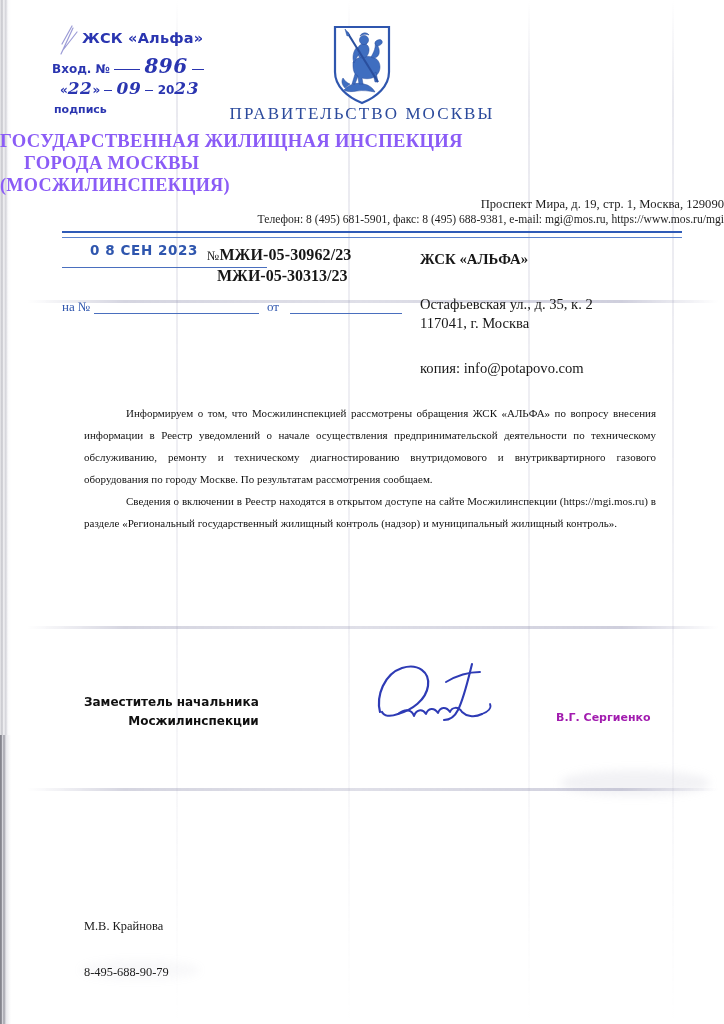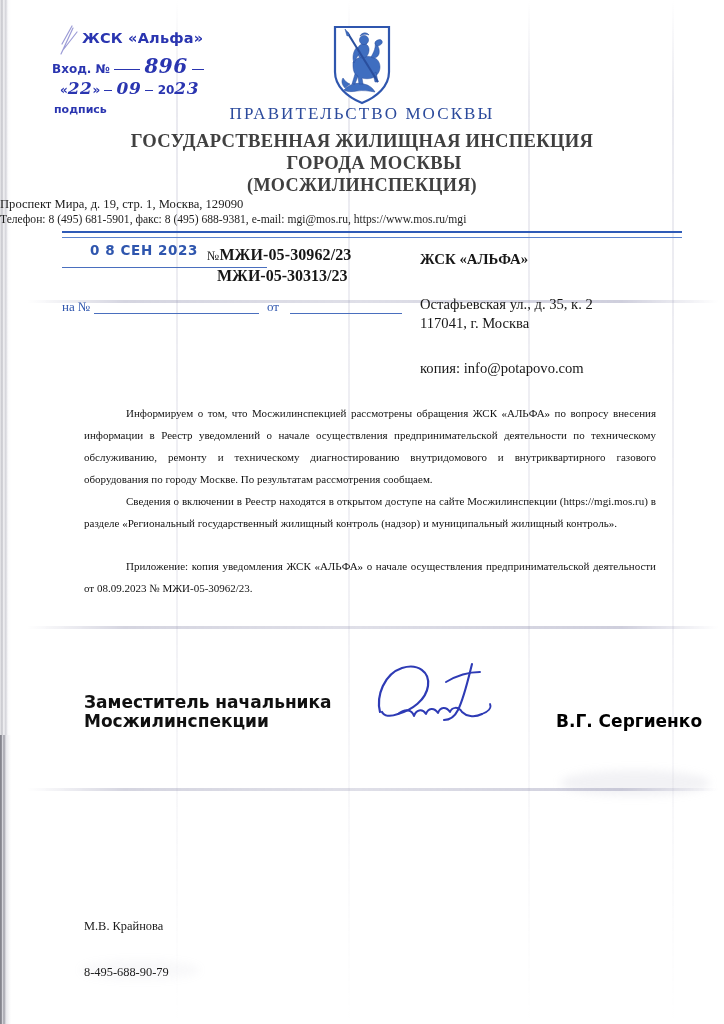--- a/index.html
+++ b/index.html
@@ -130,34 +130,33 @@
     left: 0; right: 0; top: 104px;
     text-align: center;
     color: #2b4a9c;
     font-family: "Liberation Serif", serif;
     font-size: 17px;
     letter-spacing: 2.1px;
   }
   .org-title {
     position: absolute;
     left: 0; right: 0; top: 130px;
-    text-align: center;
-    color: #404040;
+    color: #8b5cf6;
     font-family: "Liberation Serif", serif;
     font-weight: bold;
     font-size: 18.6px;
     line-height: 22px;
     letter-spacing: .3px;
   }
   .org-title .l2 { font-size: 18.6px; padding-left: 24px; }
   .org-title .l3 { font-size: 18.2px; }
   .addr-line {
     position: absolute;
     left: 0; right: 0; top: 196px;
-    text-align: left;
+    text-align: right;
     color: #1d1d1d;
     font-size: 12.6px;
     line-height: 16px;
   }
   .addr-line .second { font-size: 11.6px; }
 
   .rule-blue {
     position: absolute;
     left: 62px; right: 42px; top: 231px;
     height: 4px;
@@ -236,32 +235,33 @@
   }
   .body-text p { margin: 0; text-indent: 42px; }
   .body-text p.gap { margin-top: 20px; }
 
   
   .sig-title {
     position: absolute;
     left: 84px; top: 693px;
     font-family: "DejaVu Sans", "Liberation Sans", sans-serif;
     font-weight: bold;
-    font-size: 17px;
+    font-size: 12px;
     line-height: 19px;
     color: #101010;
     white-space: pre-line;
+    text-align: right;
   }
   .sig-name {
     position: absolute;
     left: 556px; top: 711px;
     font-family: "DejaVu Sans", "Liberation Sans", sans-serif;
     font-weight: bold;
-    font-size: 17px;
-    color: #000000;
+    font-size: 11px;
+    color: #a21caf;
     white-space: nowrap;
   }
   .signature {
     position: absolute;
     left: 372px; top: 660px;
     width: 160px; height: 80px;
   }
 
   
   .executor {
@@ -371,21 +371,20 @@
   <div class="addressee">
     <div class="nm">ЖСК «АЛЬФА»</div>
     <div class="street">Остафьевская ул., д. 35, к. 2</div>
     <div>117041, г. Москва</div>
     <div class="copy">копия: info@potapovo.com</div>
   </div>
 
   <div class="body-text">
     <p>Информируем о том, что Мосжилинспекцией рассмотрены обращения ЖСК «АЛЬФА» по вопросу внесения информации в Реестр уведомлений о начале осуществления предпринимательской деятельности по техническому обслуживанию, ремонту и техническому диагностированию внутридомового и внутриквартирного газового оборудования по городу Москве. По результатам рассмотрения сообщаем.</p>
     <p>Сведения о включении в Реестр находятся в открытом доступе на сайте Мосжилинспекции (https://mgi.mos.ru) в разделе «Региональный государственный жилищный контроль (надзор) и муниципальный жилищный контроль».</p>
-    <p class="gap">Приложение: копия уведомления ЖСК «АЛЬФА» о начале осуществления предпринимательской деятельности от 08.09.2023 № МЖИ-05-30962/23.</p>
   </div>
 
   <div class="sig-title">Заместитель начальника
 Мосжилинспекции</div>
 
   <svg class="signature" viewBox="0 0 160 80">
     <g fill="none" stroke="#2e3bb5" stroke-linecap="round" stroke-linejoin="round">
       <path d="M8 52 C4 36 12 14 30 8 C46 3 58 12 56 26 C54 40 40 50 26 54
                C18 57 12 56 10 52" stroke-width="2.2"></path>
       <path d="M100 4 C96 20 92 38 86 50 C83 56 78 60 72 60" stroke-width="2.1"></path>

